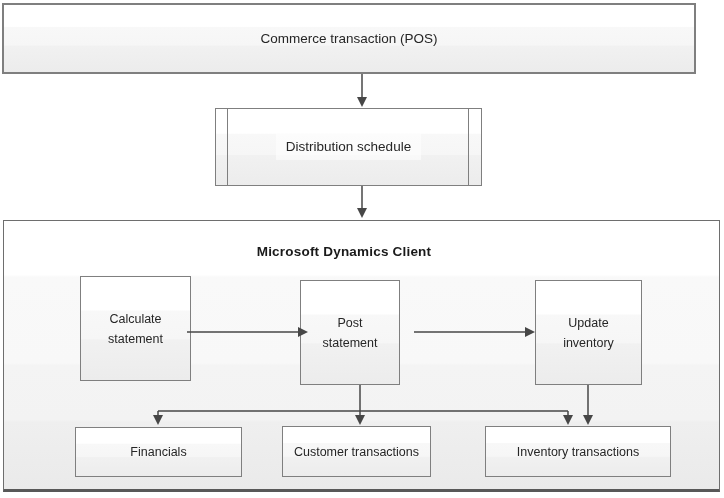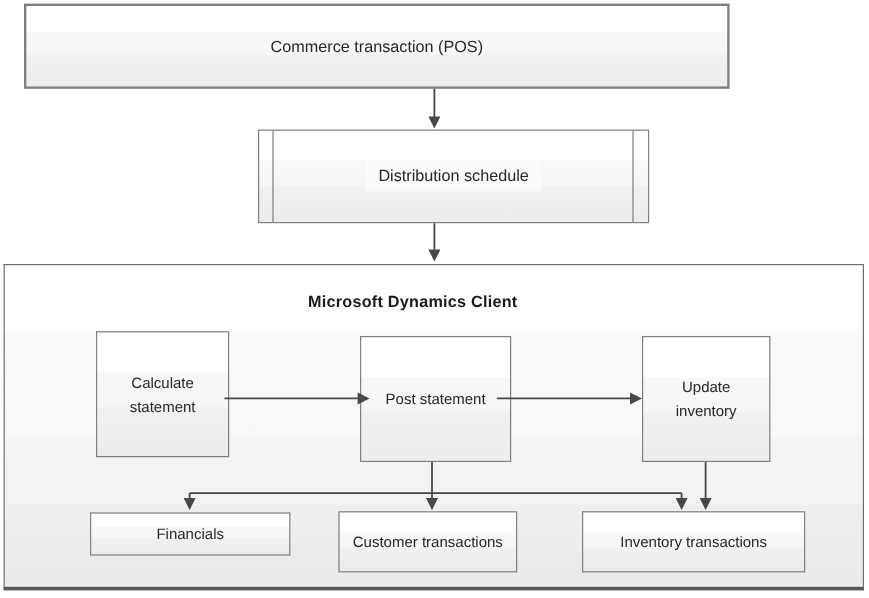--- a/index.html
+++ b/index.html
@@ -26,23 +26,23 @@
     display: flex;
     align-items: center;
     justify-content: center;
     text-align: center;
     color: var(--text, #262626);
     font-size: 13px;
     line-height: 1.6;
   }
   .box.thin { border-width: 1.5px; }
   
-  #node-commerce { left: 20px; top: 3px; width: 588px; height: 71px; font-size: 13.5px; }
+  #node-commerce { left: 2px; top: 3px; width: 694px; height: 71px; font-size: 13.5px; }
   
-  #node-distribution { left: 215px; top: 108px; width: 326px; height: 78px; font-size: 13.5px; }
+  #node-distribution { left: 215px; top: 108px; width: 267px; height: 78px; font-size: 13.5px; }
   #node-distribution .sidebar-line {
     position: absolute; top: 0; bottom: 0; width: 0;
     border-left: 1.5px solid var(--border, #7f7f7f);
   }
   #node-distribution .sidebar-line.left  { left: 11px; }
   #node-distribution .sidebar-line.right { right: 12px; }
   #node-distribution .dist-label {
     position: relative; padding: 2px 10px;
     background: rgba(255,255,255,0.55);
   }
@@ -59,25 +59,25 @@
       #efefef 75%, #eaeaea 100%);
   }
   #dynamics-title {
     position: absolute; left: 0; right: 0; top: 244px;
     text-align: center; padding-right: 36px;
     font-weight: bold; font-size: 13.5px; color: #1a1a1a;
     letter-spacing: 0.2px;
   }
   
   #node-calculate { left: 80px;  top: 276px; width: 111px; height: 105px; }
-  #node-post      { left: 300px; top: 280px; width: 126px; height: 105px; }
+  #node-post      { left: 300px; top: 280px; width: 100px; height: 105px; }
   #node-update    { left: 535px; top: 280px; width: 107px; height: 105px; }
   #node-calculate, #node-post, #node-update { border-width: 1.5px; font-size: 12.5px; padding: 0 8px; }
   
-  #node-financials { left: 75px;  top: 427px; width: 167px; height: 36px; }
+  #node-financials { left: 75px;  top: 427px; width: 167px; height: 50px; }
   #node-customer   { left: 282px; top: 426px; width: 149px; height: 51px; }
   #node-inventory  { left: 485px; top: 426px; width: 186px; height: 51px; }
   #node-financials, #node-customer, #node-inventory { border-width: 1.5px; font-size: 12.5px; }
   
   #connectors {
     position: absolute; left: 0; top: 0; width: 724px; height: 498px;
     pointer-events: none;
   }
   #connectors path { stroke: var(--arrow, #474747); stroke-width: 1.5; fill: none; }
   #connectors polygon { fill: var(--arrow, #474747); stroke: none; }

